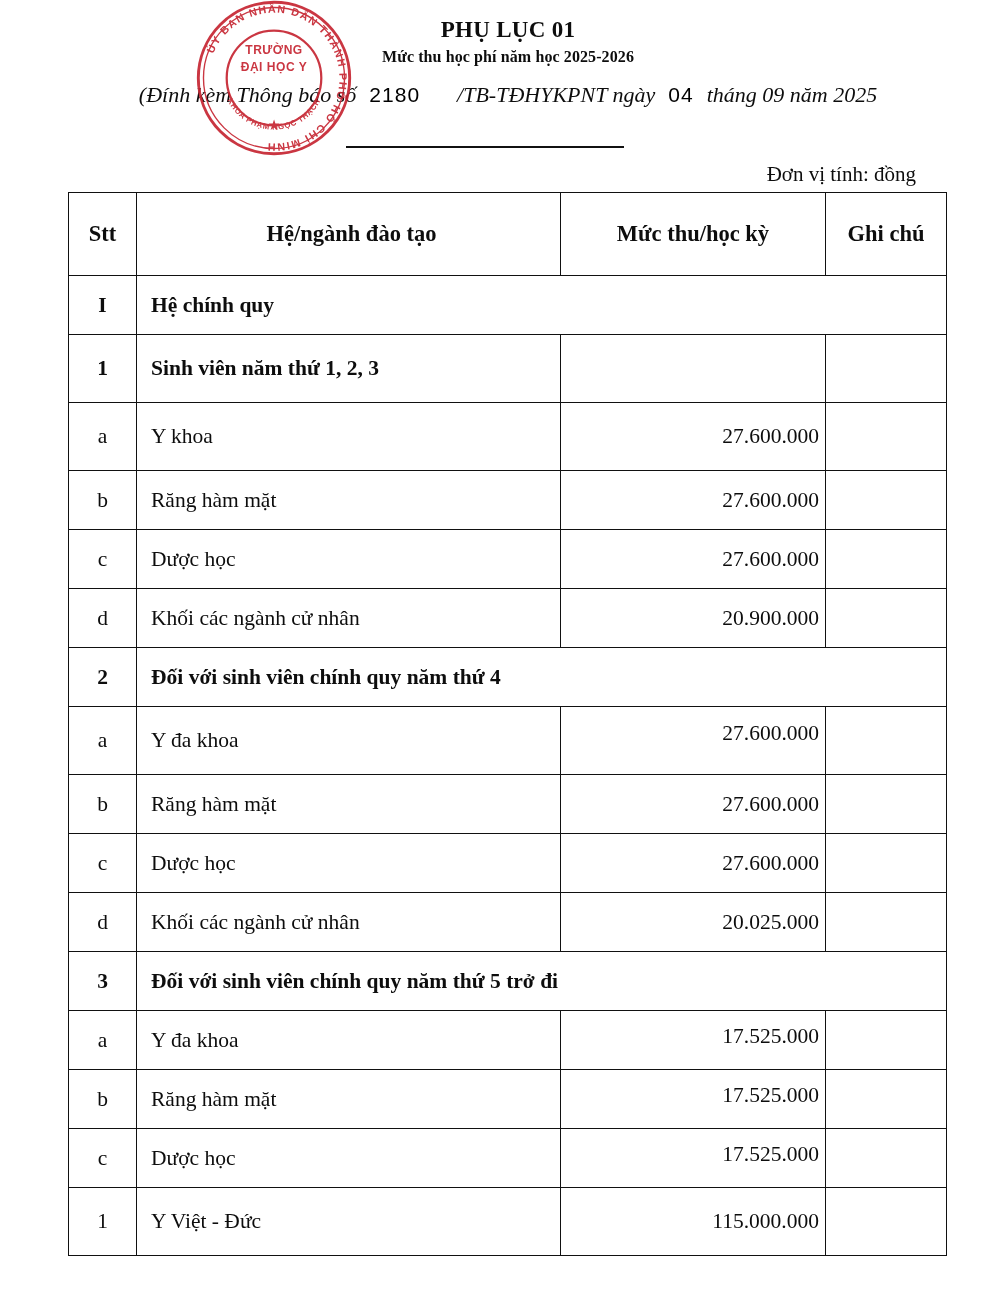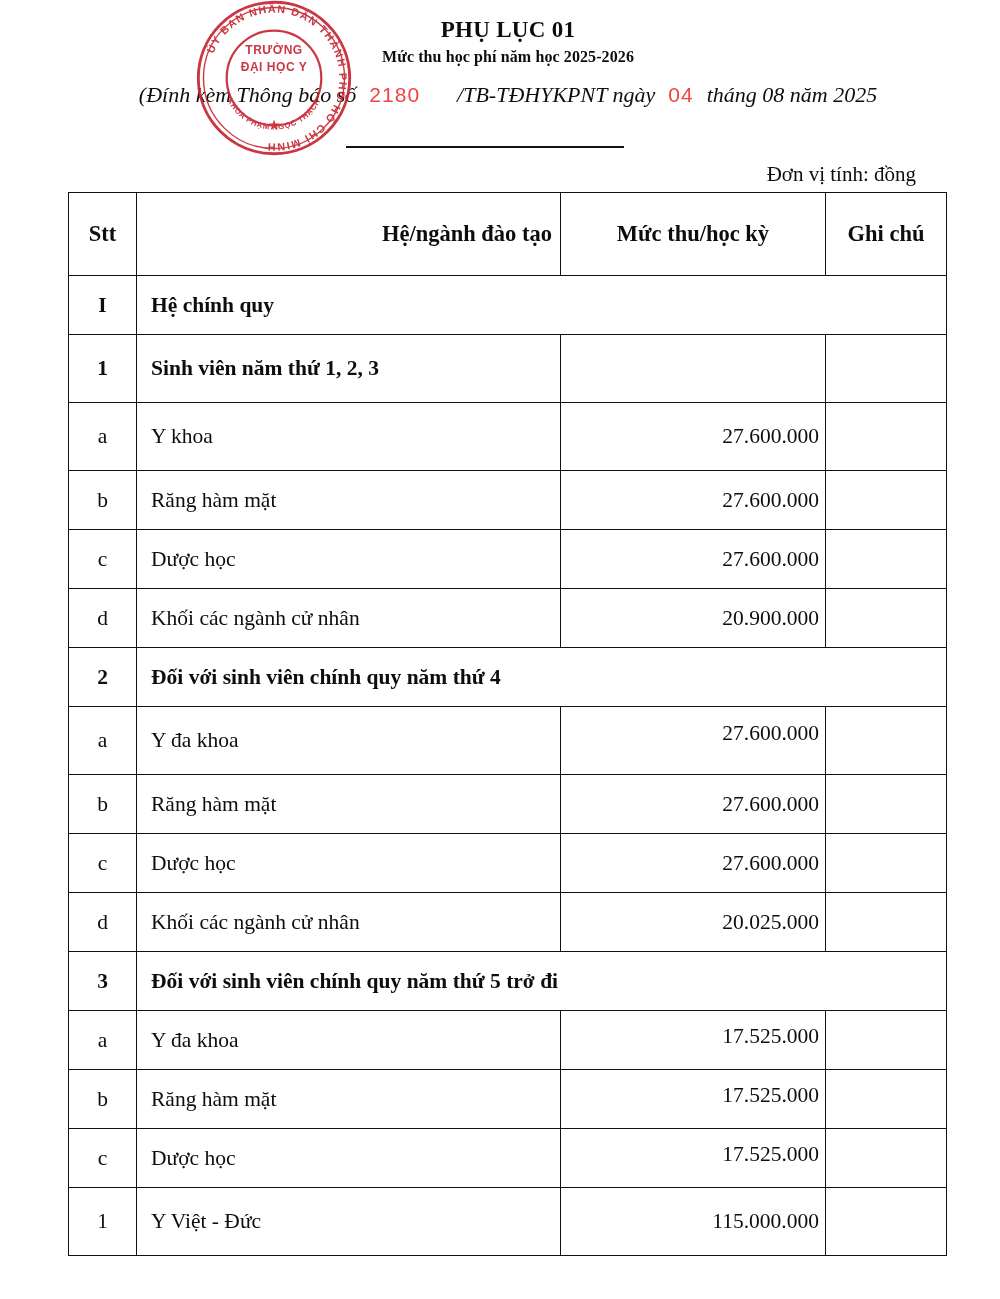--- a/index.html
+++ b/index.html
@@ -65,21 +65,21 @@
     width: 1000px;
     text-align: center;
     font-style: italic;
     font-size: 22px;
     white-space: nowrap;
   }
 
   .handwriting {
     font-family: "Liberation Sans", sans-serif;
     font-style: normal;
-    color: #ef4444;
+    color: #000000;
     font-size: 21px;
     letter-spacing: 1px;
     padding: 0 3px;
   }
   .gap-wide { display: inline-block; width: 34px; }
   .gap-small { display: inline-block; width: 10px; }
 
   .header-rule {
     position: absolute;
     left: 338px;
@@ -171,21 +171,21 @@
 </head>
 <body>
 
 <div class="doc-header">
 
   <div class="title-main">PHỤ LỤC 01</div>
 
   <div class="title-sub">Mức thu học phí năm học 2025-2026</div>
 
   <div class="attach-line">
-    <span>(Đính kèm Thông báo số</span><span class="gap-small"></span><span class="handwriting">2180</span><span class="gap-wide"></span><span>/TB-TĐHYKPNT ngày</span><span class="gap-small"></span><span class="handwriting">04</span><span class="gap-small"></span><span>tháng 08 năm 2025</span>
+    <span>(Đính kèm Thông báo số</span><span class="gap-small"></span><span class="handwriting">2180</span><span class="gap-wide"></span><span>/TB-TĐHYKPNT ngày</span><span class="gap-small"></span><span class="handwriting">04</span><span class="gap-small"></span><span>tháng 09 năm 2025</span>
   </div>
 
 
   <div class="header-rule"></div>
 
   <div class="unit-note">Đơn vị tính: đồng</div>
 
   <svg class="seal" viewBox="0 0 200 200">
     <defs>
       <path id="arcOuter" d="M 100,100 m -76,0 a 76,76 0 1,1 152,0 a 76,76 0 1,1 -152,0"></path>
@@ -209,21 +209,21 @@
 <table class="fee-table">
   <colgroup>
     <col class="c-stt">
       <col class="c-name">
       <col class="c-fee">
       <col class="c-note">
   </colgroup>
   <tbody>
     <tr class="head">
       <td class="stt">Stt</td>
-      <td class="name" style="text-align:right">Hệ/ngành đào tạo</td>
+      <td class="name" style="text-align:center">Hệ/ngành đào tạo</td>
       <td class="fee">Mức thu/học kỳ</td>
       <td class="note" style="text-align:center">Ghi chú</td>
     </tr>
 
     <tr class="section r-normal">
       <td class="stt">I</td>
       <td class="name" colspan="3">Hệ chính quy</td>
     </tr>
 
     <tr class="section r-tall">

